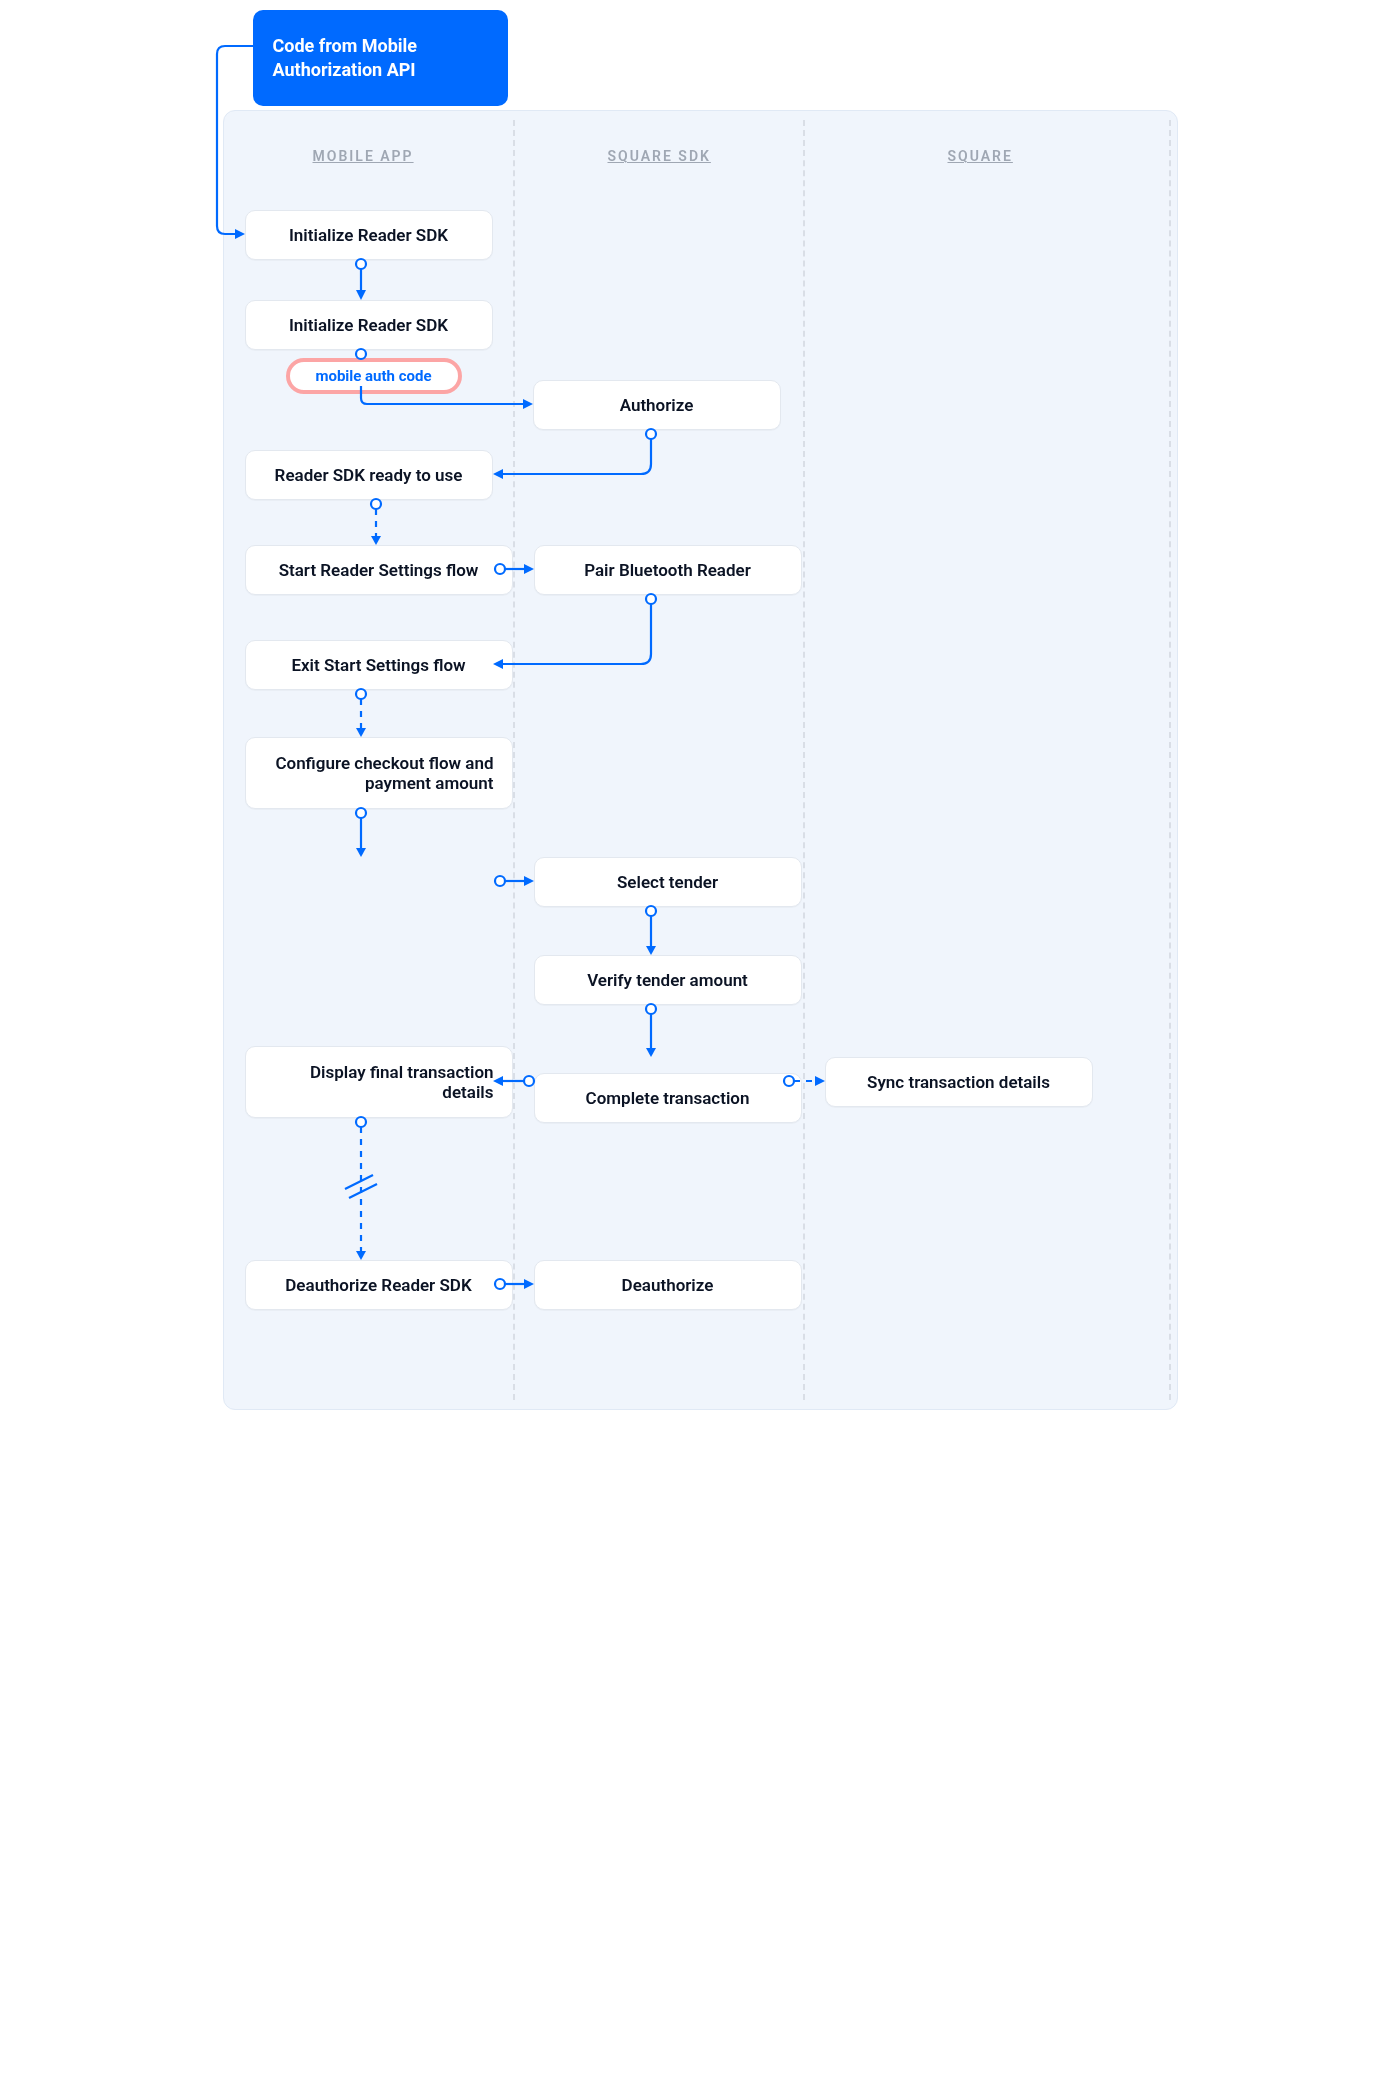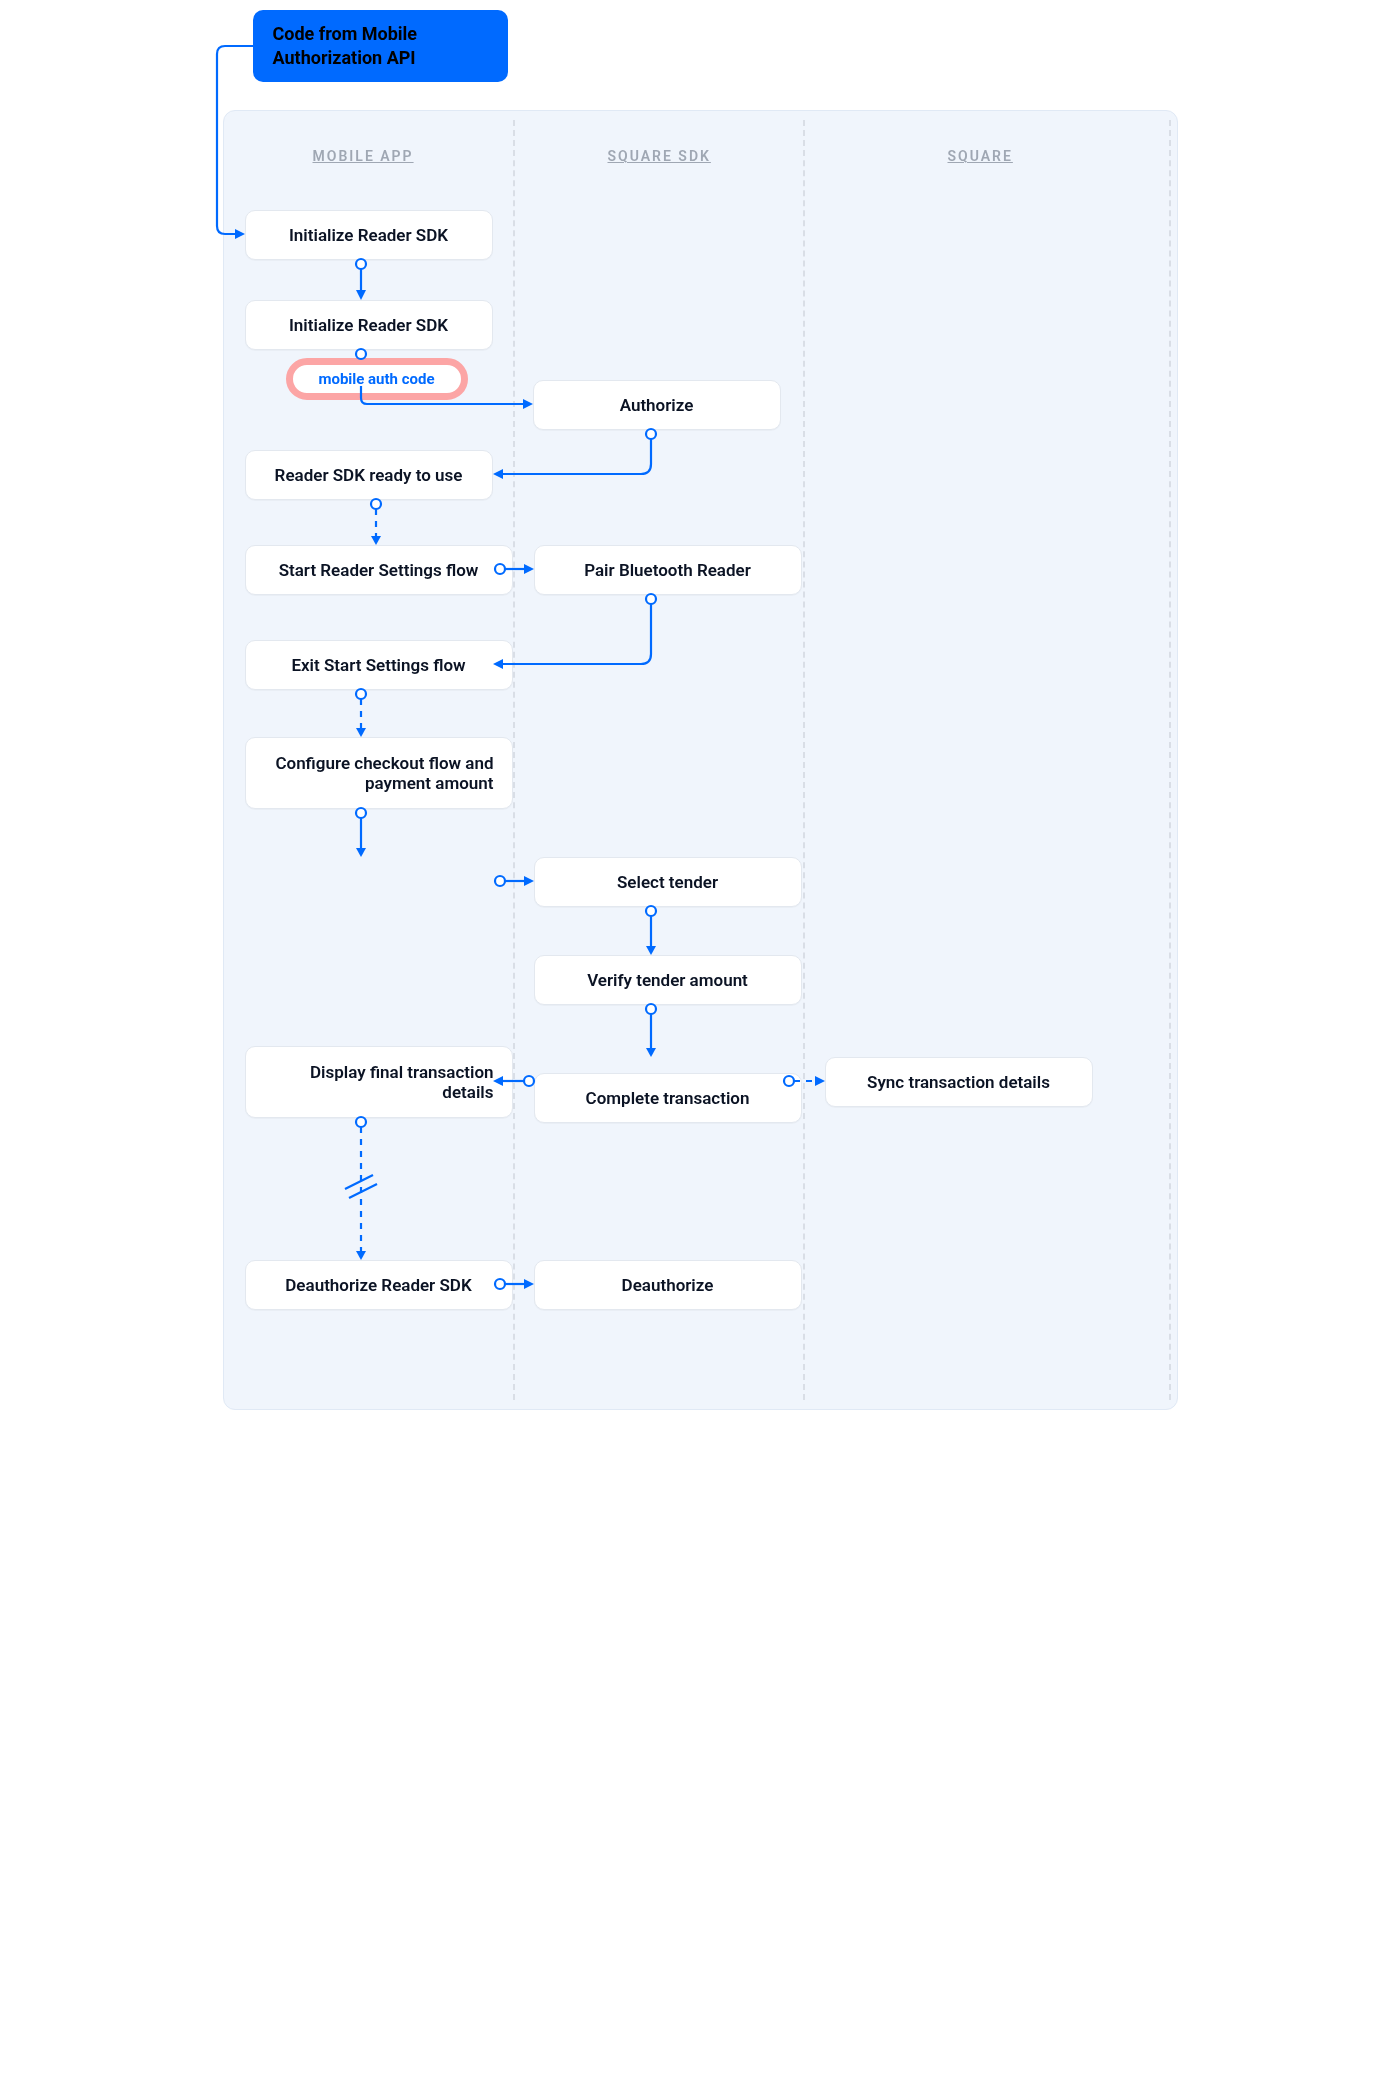--- a/index.html
+++ b/index.html
@@ -1,22 +1,22 @@
 <!DOCTYPE html>
 <html><head>
 <meta charset="utf-8">
 <style>
   html,body{margin:0;padding:0;background:#fff;font-family:-apple-system,BlinkMacSystemFont,"Segoe UI",Roboto,Helvetica,Arial,sans-serif;}
   .stage{position:relative;width:975px;height:1420px;margin:0 auto;background:#fff;}
   .area{position:absolute;inset:110px 10px 10px 10px;background:#F0F5FC;border:1px solid #E0E9F5;border-radius:12px;}
   .dash-col{position:absolute;border-left:2px dashed #D9DEE6;}
   .col-head{position:absolute;font-size:14px;letter-spacing:2px;color:#9FA7B3;font-weight:600;text-decoration:underline;}
   .node{position:absolute;background:#fff;border:1px solid #E3E8EF;border-radius:10px;box-shadow:0 1px 1px rgba(0,0,0,.03);display:flex;align-items:center;justify-content:center;text-align:right;font-size:17px;color:#0B1324;font-weight:600;padding:0 18px;}
-  .pill{position:absolute;background:#fff;border:7px solid #fca5a5;border-radius:999px;color:#006AFF;font-size:15px;font-weight:700;display:flex;align-items:center;justify-content:center;padding:0 14px;}
-  .start-node{position:absolute;background:#006AFF;border-radius:10px;color:#000000;font-size:18px;font-weight:700;display:flex;align-items:center;padding:0 20px;line-height:1.35;}
+  .pill{position:absolute;background:#fff;border:4px solid #fca5a5;border-radius:999px;color:#006AFF;font-size:15px;font-weight:700;display:flex;align-items:center;justify-content:center;padding:0 14px;}
+  .start-node{position:absolute;background:#006AFF;border-radius:10px;color:#ffffff;font-size:18px;font-weight:700;display:flex;align-items:center;padding:12px 20px;line-height:1.35;}
   svg{position:absolute;left:0;top:0;width:975px;height:1420px;overflow:visible;pointer-events:none;}
   .stroke{stroke:#006AFF;stroke-width:2.2;fill:none;}
   .dashed{stroke-dasharray:6 6;}
   .arrow{fill:#006AFF;}
   .dot{fill:#fff;stroke:#006AFF;stroke-width:2.2;}
 </style>
 </head>
 <body>
 
 <div class="stage">

